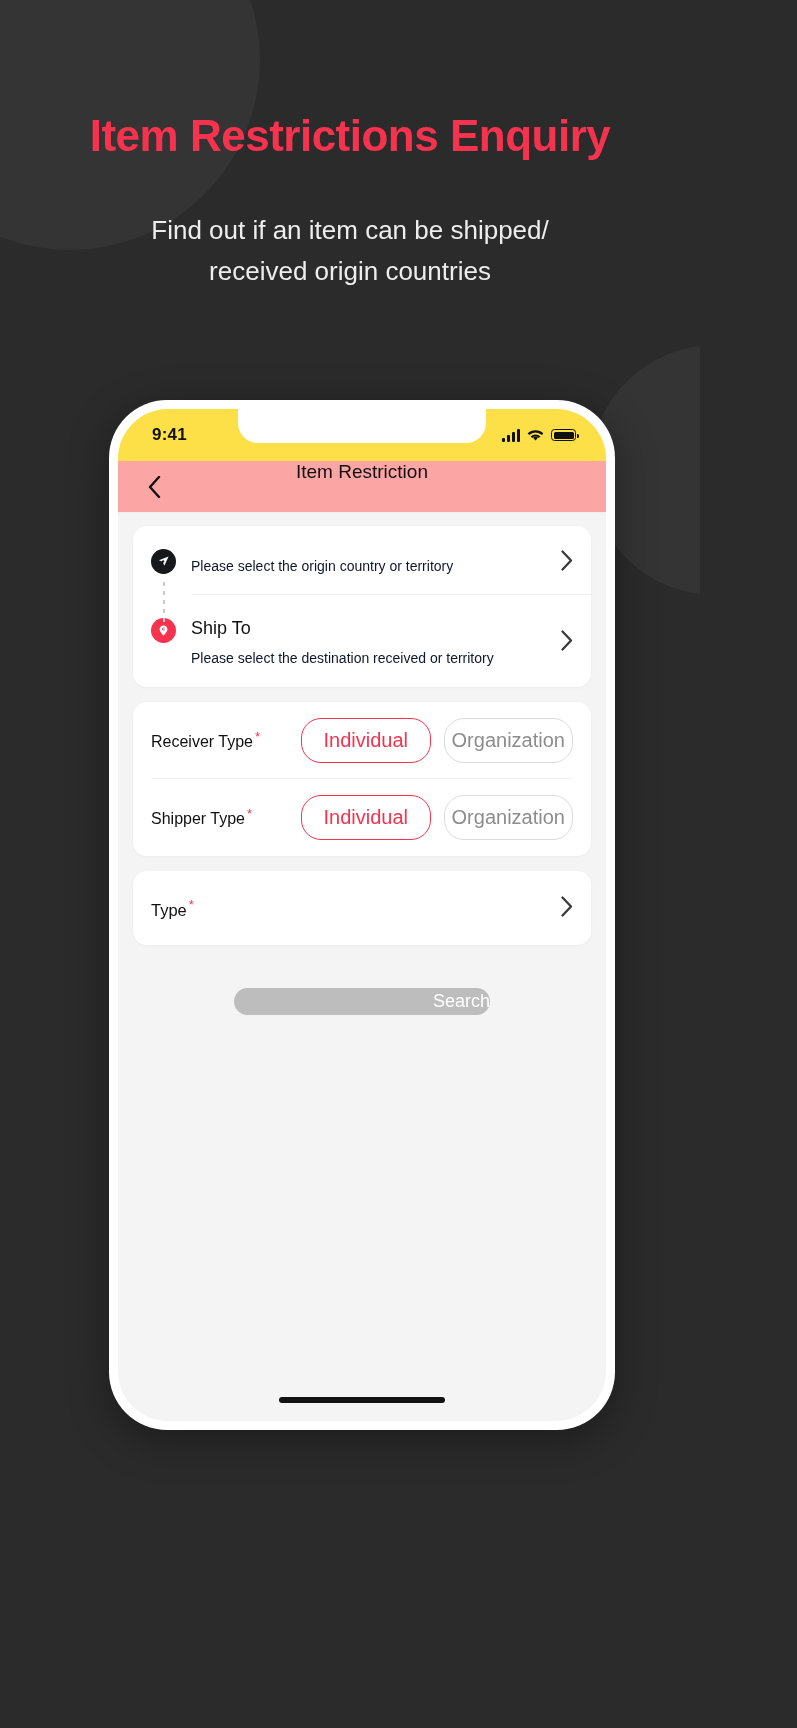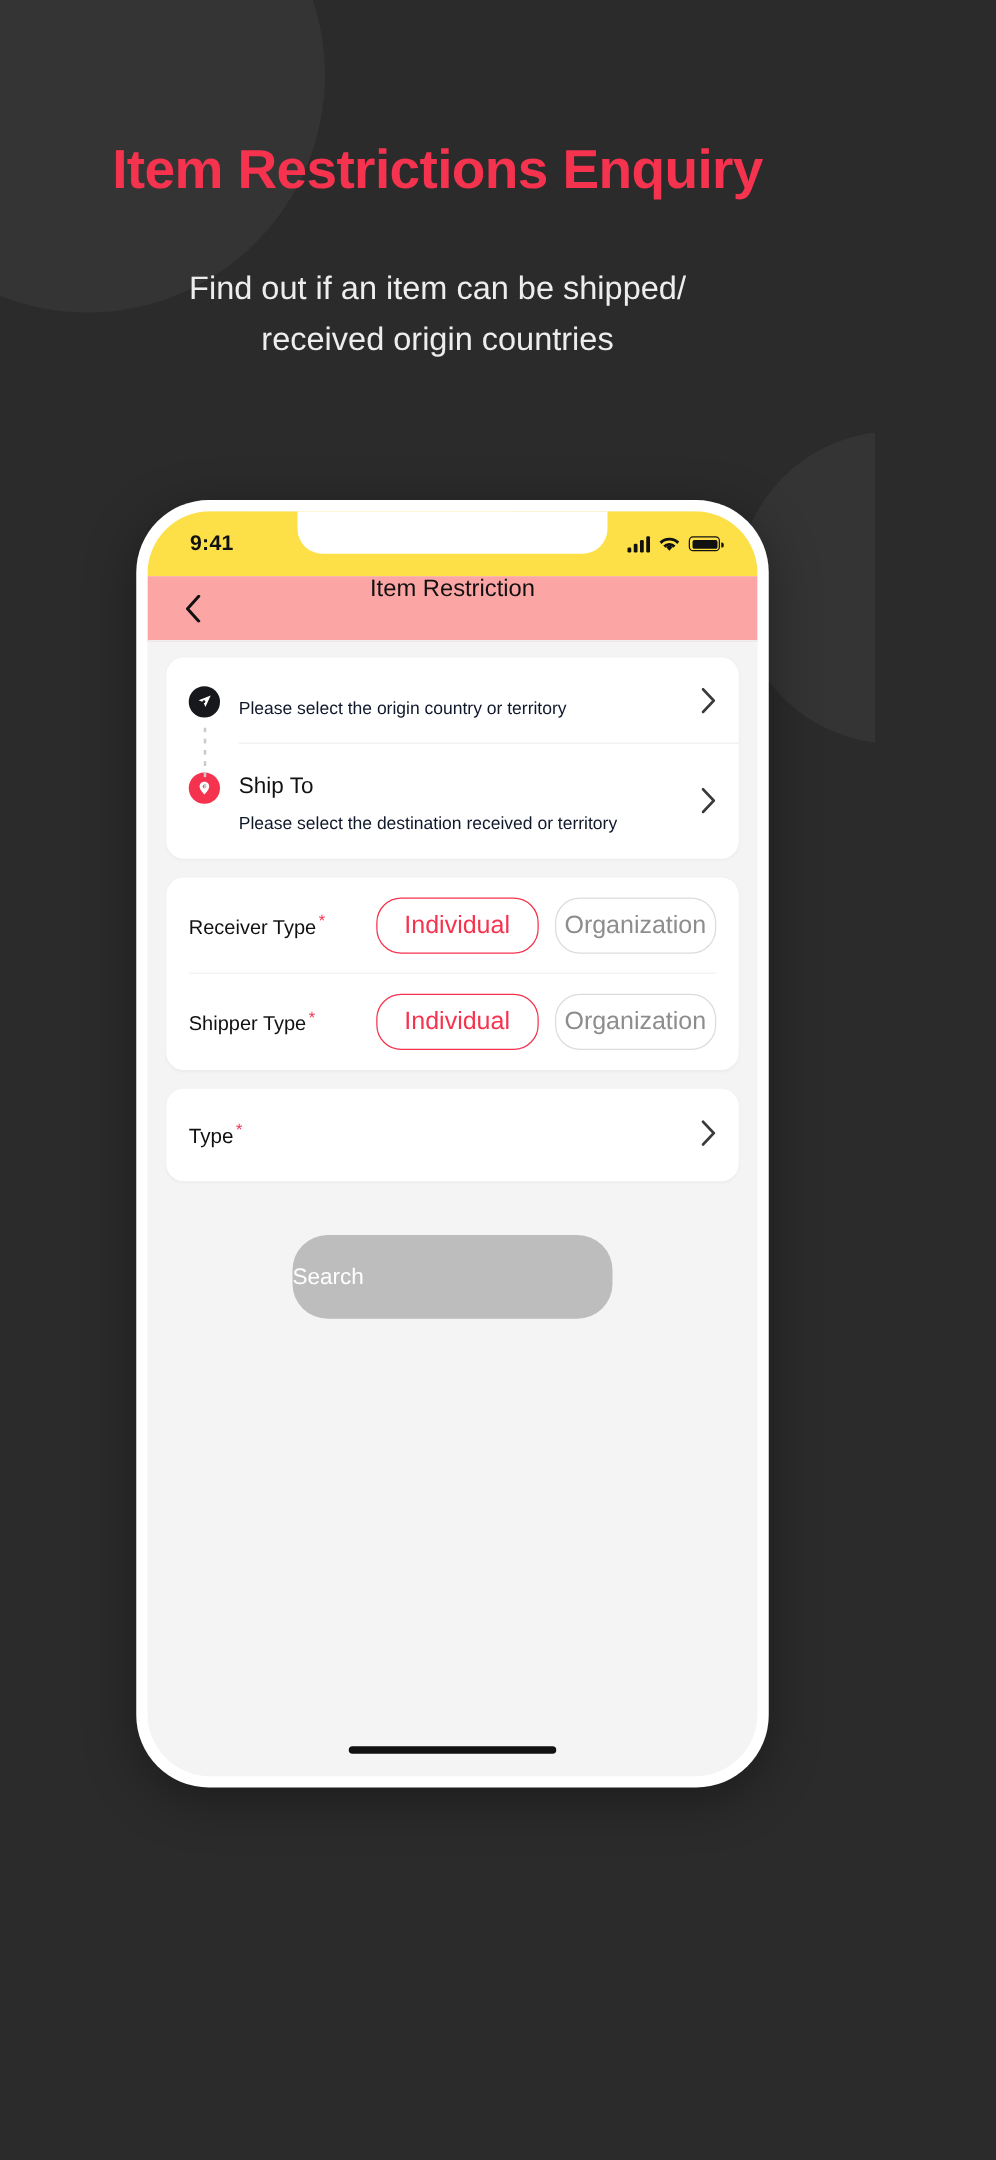--- a/index.html
+++ b/index.html
@@ -200,26 +200,26 @@
   .item-row {
     display: flex; align-items: center; justify-content: space-between;
     padding: 24px 18px;
     cursor: pointer;
   }
   .item-label { font-size: 16.5px; color: #111; font-weight: 500; }
 
   
   .search-wrap { display: flex; justify-content: center; padding-top: 43px; }
   .search-btn {
-    width: 256px; padding: 23px 0;
+    width: 256px; padding: 3px 0;
     border-radius: 28px;
     background: #bdbdbd;
     color: #ffffff;
     font-size: 18px;
-    text-align: left;
+    text-align: right;
     border: none;
     cursor: default;
     font-family: "Liberation Sans", sans-serif;
   }
 
   
   .home-bar {
     position: absolute; left: 50%; bottom: 18px; transform: translateX(-50%);
     width: 166px; height: 6px; border-radius: 3px; background: #111;
   }

